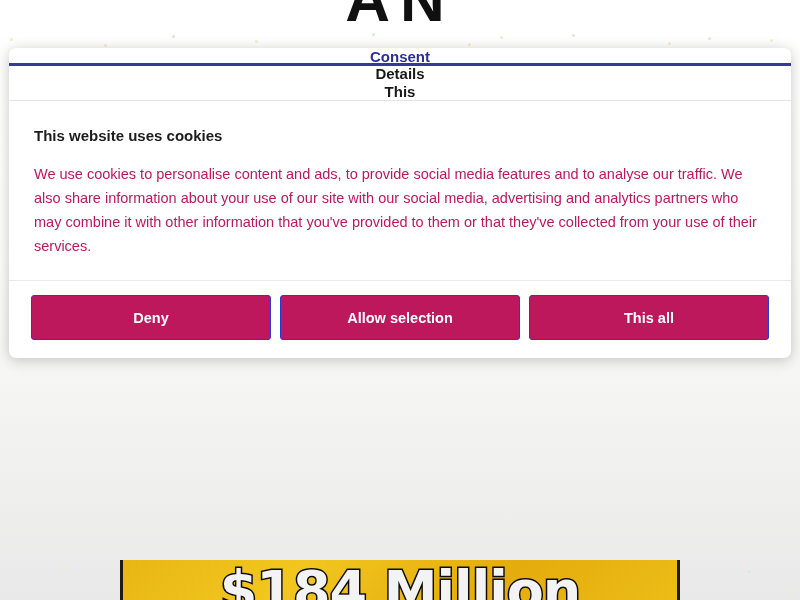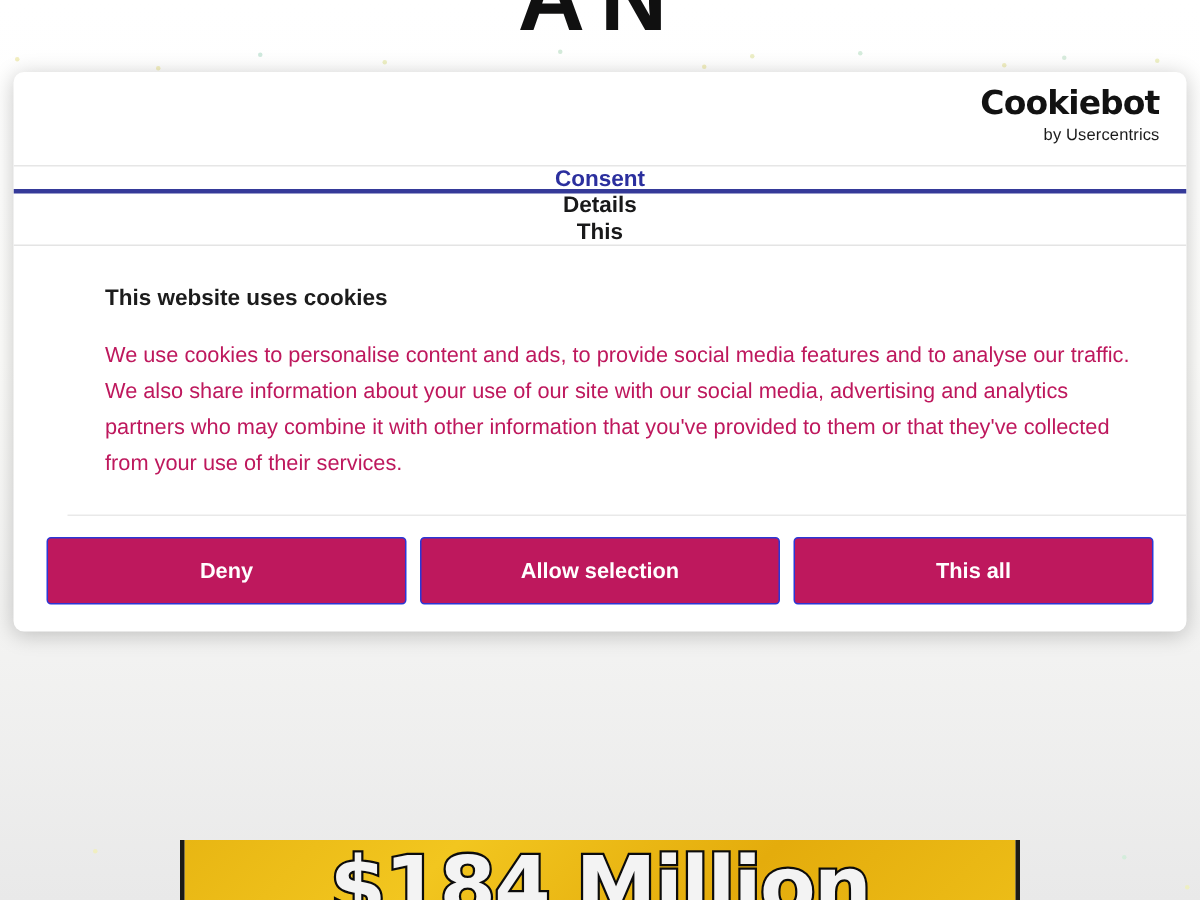--- a/index.html
+++ b/index.html
@@ -155,21 +155,20 @@
     right: 0;
     bottom: -1px;
     height: 3px;
     background: #353a99;
   }
 
   
   .intro {
     padding: 26px 25px 22px 25px;
     border-bottom: 1px solid #e9e9e9;
-    margin-left: 36px;
   }
 
   .intro-title {
     font-size: 15px;
     font-weight: bold;
     color: #1c1c1c;
     margin: 0 0 18px 0;
   }
 
   .intro-body {
@@ -284,26 +283,20 @@
         <span class="bg-confetti" style="left: 748px; top: 570px; width: 3px; height: 3px; background: rgb(212, 236, 219);"></span>
         <span class="bg-confetti" style="left: 790px; top: 590px; width: 3px; height: 3px; background: rgb(238, 239, 194);"></span>
       </div>
     <div class="bg-banner">
       <div class="bg-banner-text">$184 Million</div>
     </div>
   </div>
 
   <div class="dialog">
 
-    <div class="dialog-header">
-      <div class="brand">
-        <span class="brand-name">Cookiebot</span>
-        <span class="brand-sub">by Usercentrics</span>
-      </div>
-    </div>
 
     <div class="tabs" id="tabs-host">
         <div class="tab active">
           <span>Consent</span>
         </div>
         <div class="tab">
           <span>Details</span>
         </div>
         <div class="tab">
           <span>This</span>

